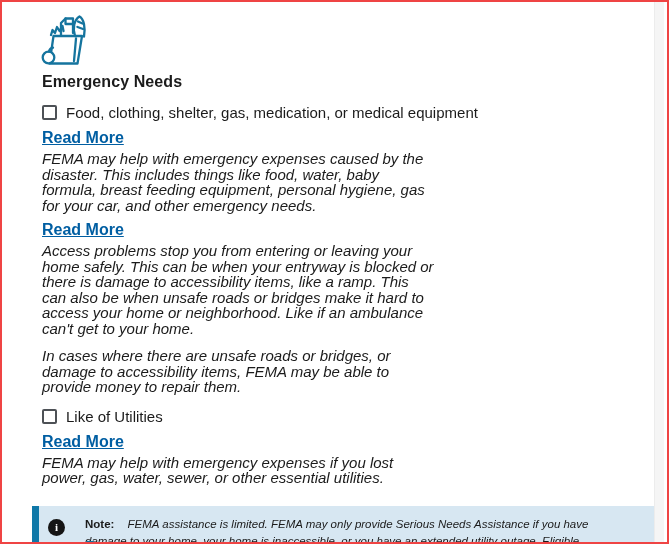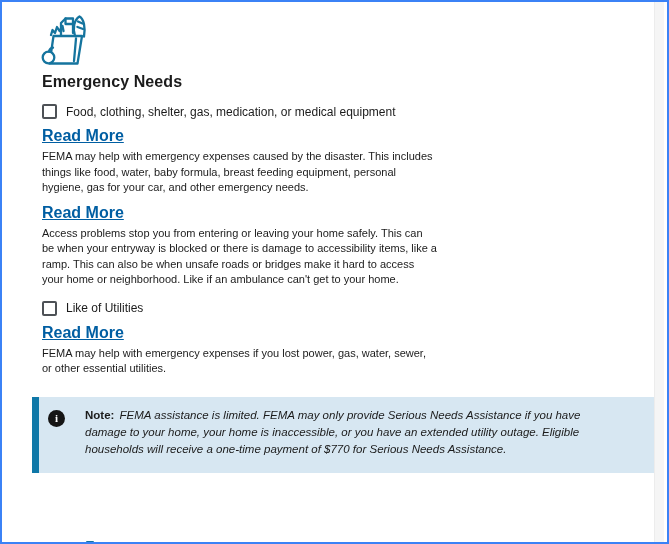--- a/index.html
+++ b/index.html
@@ -1,21 +1,21 @@
 <!DOCTYPE html>
 <html><head>
 <meta charset="utf-8">
 <style>
   html,body{margin:0;padding:0;background:#fff;}
   body{
     width:669px;height:544px;position:relative;overflow:hidden;
     font-family:"Liberation Sans", sans-serif;color:#1b1b1b;
   }
   .frame{
-    position:absolute;inset:0;border:2px solid #3b82f6;background:#fff;
+    position:absolute;inset:0;border:2px solid #ef4444;background:#fff;
     box-sizing:border-box;overflow:hidden;
   }
   .scrollbar-track{
     position:absolute;top:0;bottom:0;right:3px;width:9px;
     background:#f5f5f5;border-left:1px solid #ececec;
   }
   .content{
     position:absolute;top:0;left:0;width:655px;
     padding:12px 0 0 40px;box-sizing:border-box;
   }
@@ -24,48 +24,48 @@
     font-size:16px;font-weight:700;letter-spacing:.1px;
     margin:7px 0 0 0;color:#1b1b1b;
   }
   .check-group{margin-top:0;}
   .check-row{display:flex;align-items:center;margin-top:13px;}
   .check-row input[type=checkbox]{
     appearance:none;-webkit-appearance:none;
     width:15px;height:15px;border:2px solid #4d5156;border-radius:2px;
     background:#fff;margin:0 9px 0 0;flex:0 0 auto;cursor:pointer;
   }
-  .check-label{font-size:12px;color:#1b1b1b;}
+  .check-label{font-size:15px;color:#1b1b1b;}
   .read-more{
     display:inline-block;margin-top:8px;
     font-size:16px;font-weight:700;color:#005ea2;
     text-decoration:underline;cursor:pointer;
   }
   .para{
-    font-size:11px;line-height:15.5px;
+    font-style:italic;font-size:15px;line-height:15.5px;
     width:395px;color:#1b1b1b;margin:4px 0 0 0;
   }
   .para + .para{margin-top:12px;}
   .note-box{
     margin:20px 0 0 -10px;width:625px;box-sizing:border-box;
     background:#d7e7f2;border-left:7px solid #0f78a8;
     padding:10px 18px 14px 9px;
     display:flex;align-items:flex-start;min-height:76px;
   }
   .info-icon{
     flex:0 0 auto;width:17px;height:17px;border-radius:50%;
     background:#151515;color:#fff;font-size:11px;font-weight:700;
     display:flex;align-items:center;justify-content:center;
     margin:3px 20px 0 0;font-family:"Liberation Serif", serif;
   }
   .note-text{
     font-size:11.5px;line-height:17px;color:#1b1b1b;font-style:italic;
     width:540px;
   }
-  .note-text b{font-style:normal;font-weight:700;margin-right:2px;}
+  .note-text b{font-style:normal;font-weight:700;margin-right:10px;}
   .next-icon-peek{
     position:absolute;left:84px;top:539px;width:8px;height:4px;
     background:#15749e;border-radius:1px;
   }
 </style>
 </head>
 <body>
 
 <div class="frame">
   <div class="content">
@@ -95,20 +95,21 @@
         <input type="checkbox" style="">
         <span class="check-label">Food, clothing, shelter, gas, medication, or medical equipment</span>
       </div>
       <a class="read-more">Read More</a>
       <p class="para">FEMA may help with emergency expenses caused by the disaster. This includes things like food, water, baby formula, breast feeding equipment, personal hygiene, gas for your car, and other emergency needs.</p>
     </div>
 
     <div class="check-group">
       <a class="read-more">Read More</a>
       <p class="para">Access problems stop you from entering or leaving your home safely. This can be when your entryway is blocked or there is damage to accessibility items, like a ramp. This can also be when unsafe roads or bridges make it hard to access your home or neighborhood. Like if an ambulance can't get to your home.</p>
+      <p class="para">In cases where there are unsafe roads or bridges, or damage to accessibility items, FEMA may be able to provide money to repair them.</p>
     </div>
 
     <div class="check-group">
       <div class="check-row">
         <input type="checkbox" style="">
         <span class="check-label">Like of Utilities</span>
       </div>
       <a class="read-more">Read More</a>
       <p class="para">FEMA may help with emergency expenses if you lost power, gas, water, sewer, or other essential utilities.</p>
     </div>

